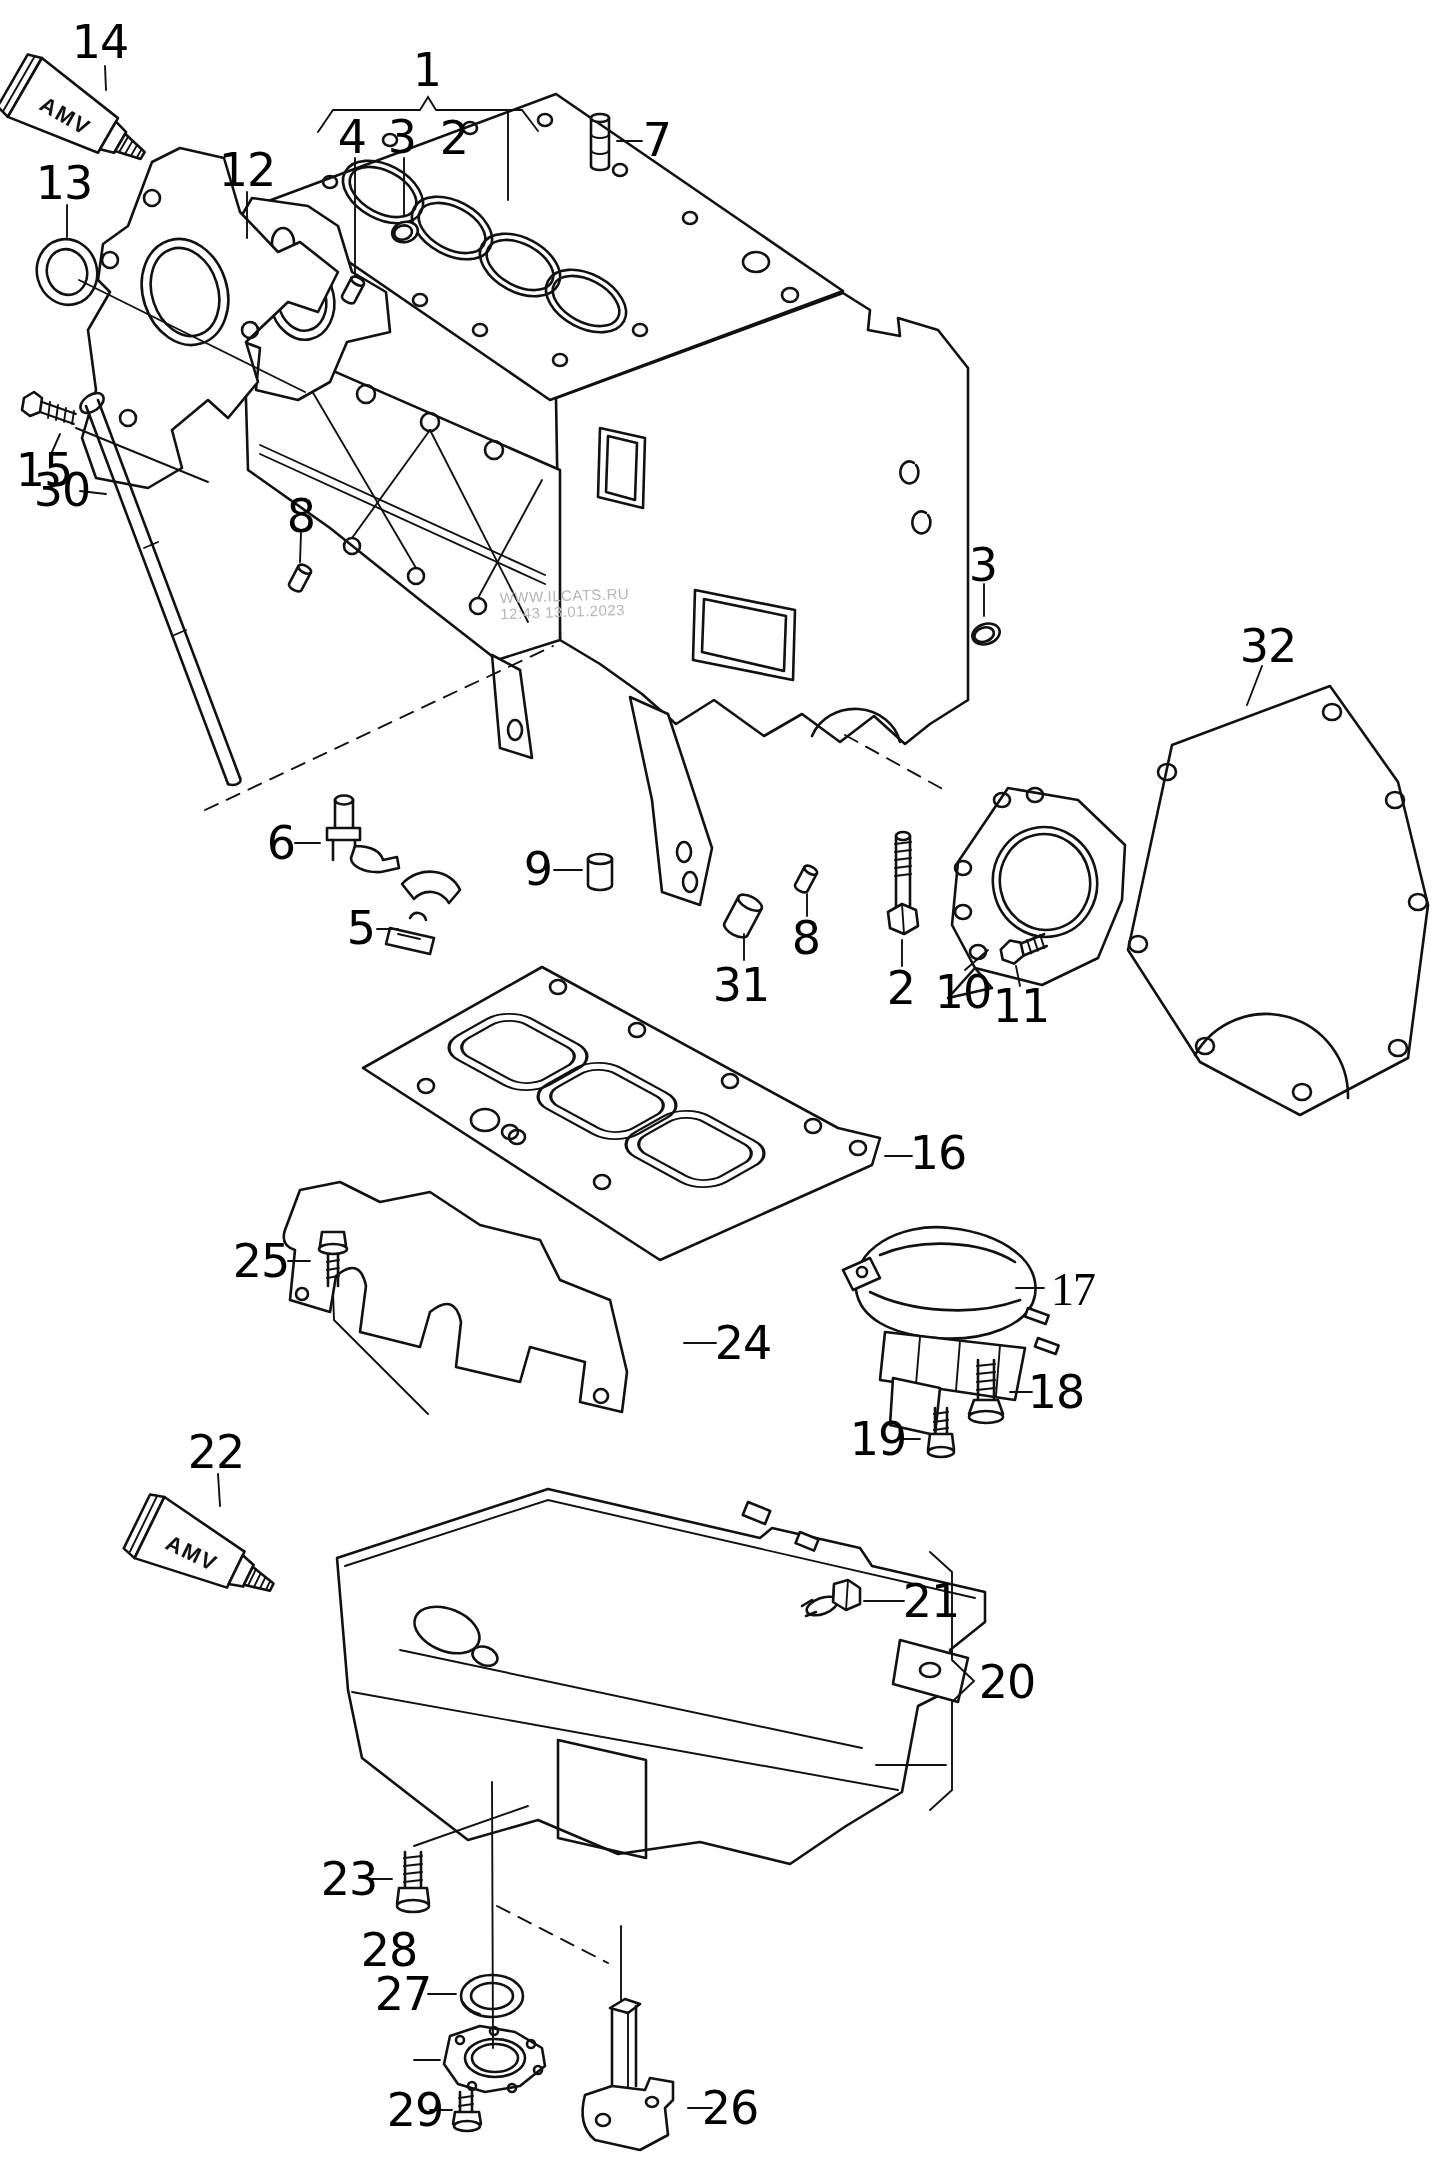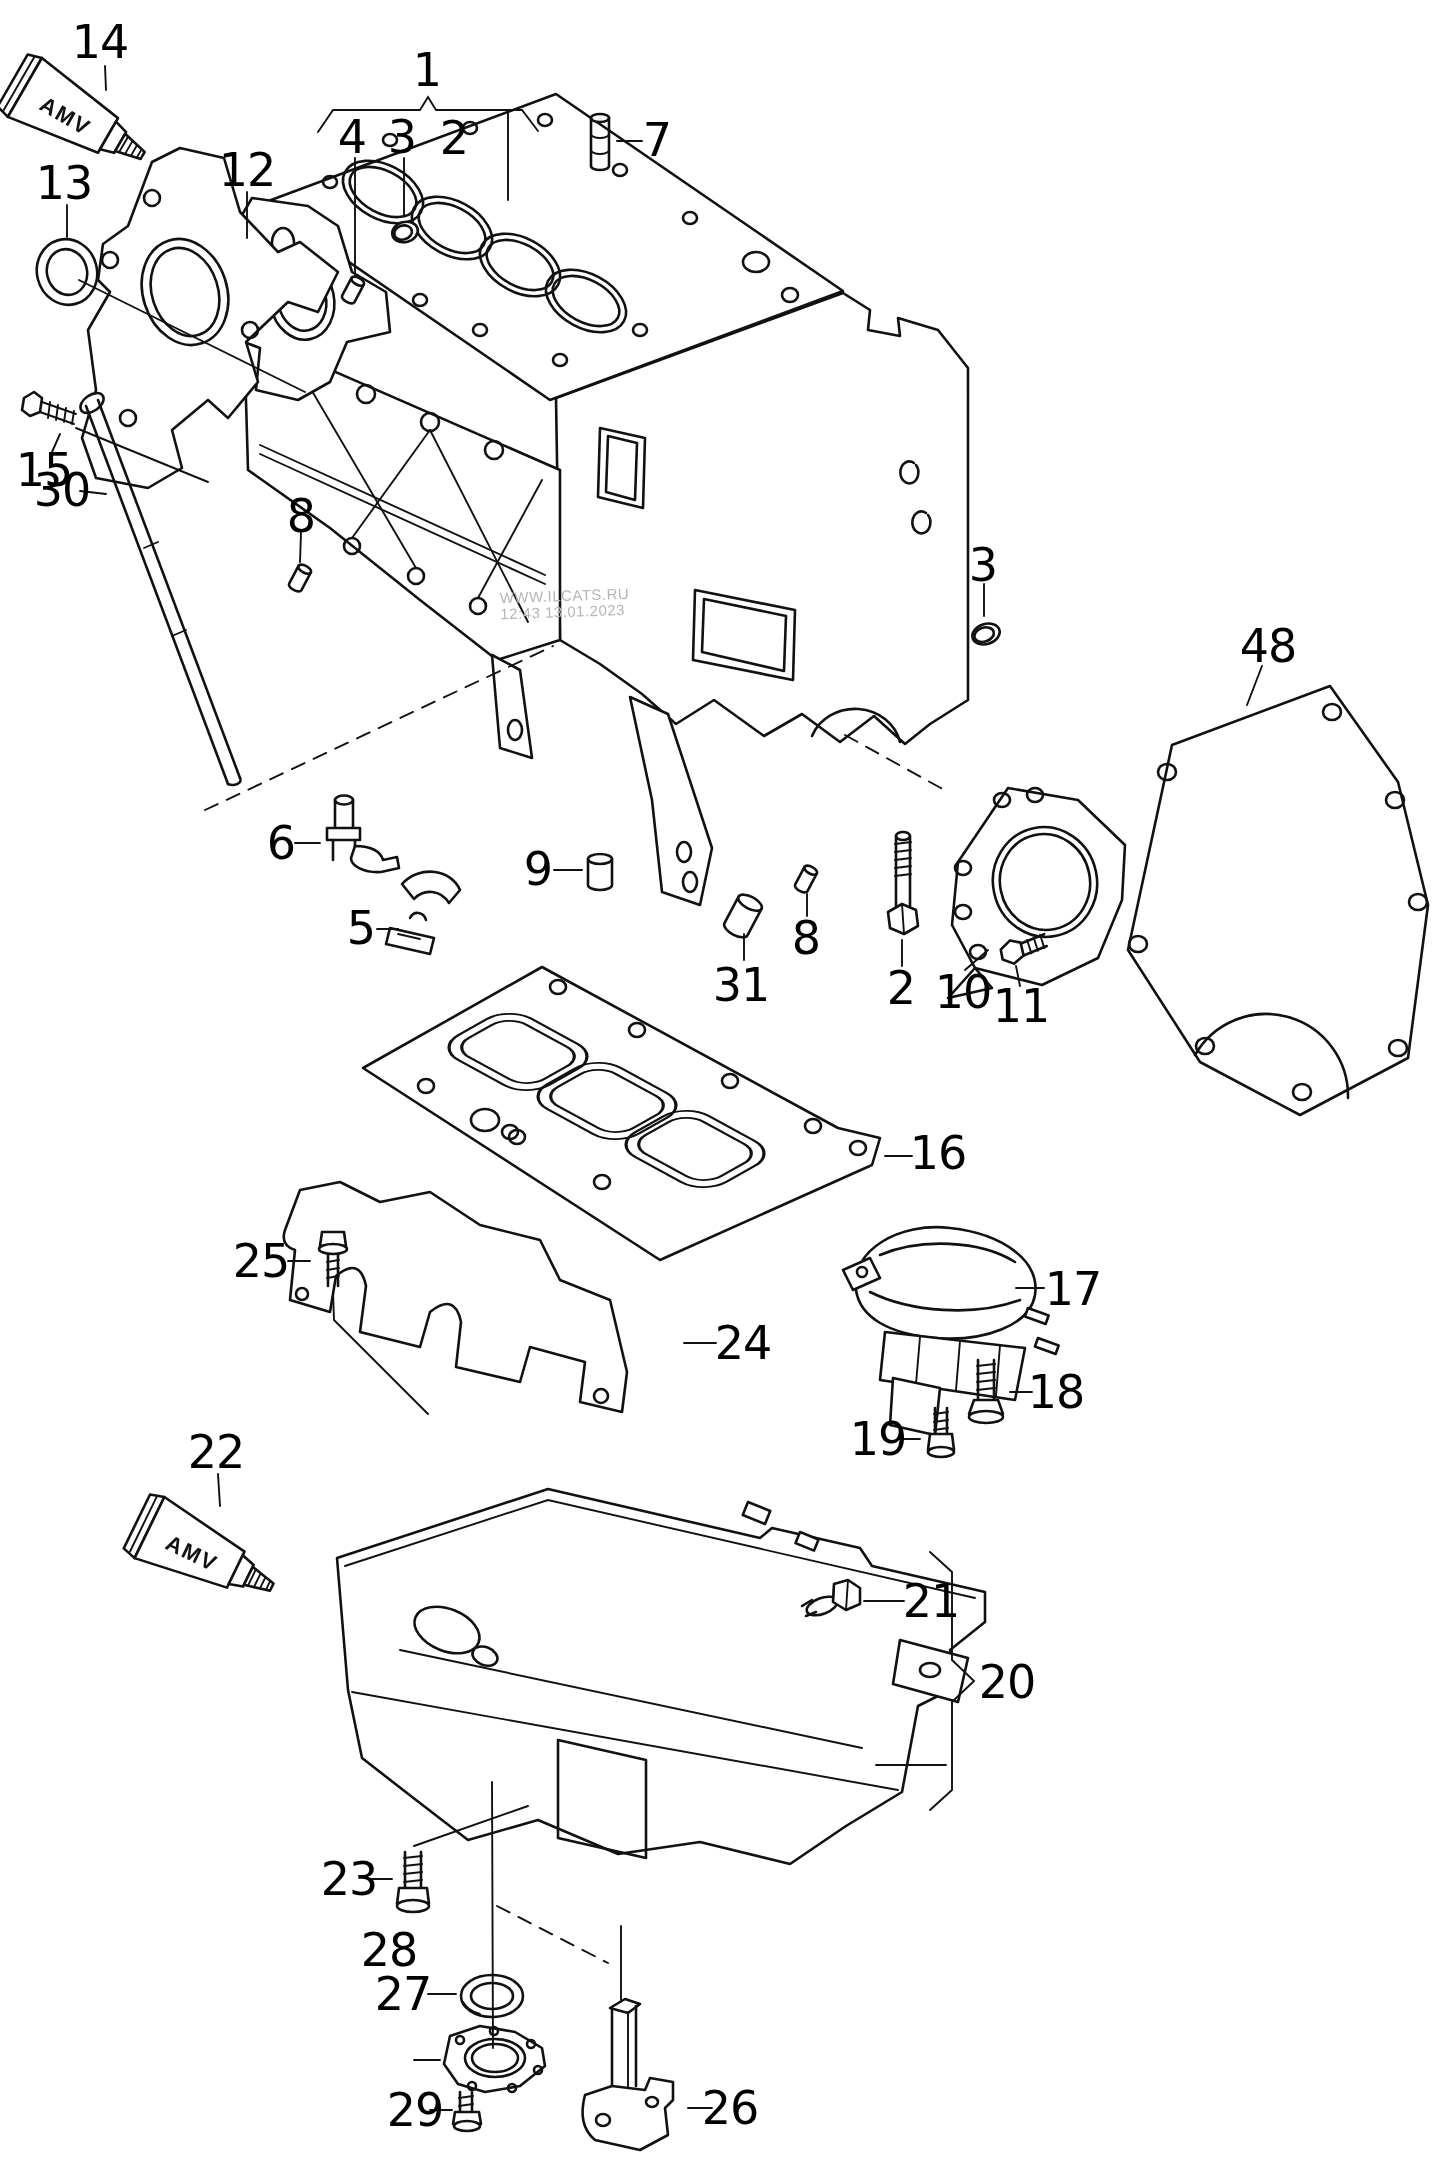--- a/index.html
+++ b/index.html
@@ -481,25 +481,25 @@
       <div class="callout" style="left: 301px; top: 516px;">8</div>
       <div class="callout" style="left: 281px; top: 843px;">6</div>
       <div class="callout" style="left: 361px; top: 928px;">5</div>
       <div class="callout" style="left: 538px; top: 869px;">9</div>
       <div class="callout" style="left: 741px; top: 985px;">31</div>
       <div class="callout" style="left: 806px; top: 938px;">8</div>
       <div class="callout" style="left: 901px; top: 988px;">2</div>
       <div class="callout" style="left: 963px; top: 992px;">10</div>
       <div class="callout" style="left: 1021px; top: 1006px;">11</div>
       <div class="callout" style="left: 983px; top: 565px;">3</div>
-      <div class="callout" style="left: 1268px; top: 646px;">48</div>
+      <div class="callout" style="left: 1268px; top: 646px;">32</div>
       <div class="callout" style="left: 938px; top: 1153px;">16</div>
       <div class="callout" style="left: 261px; top: 1261px;">25</div>
       <div class="callout" style="left: 743px; top: 1343px;">24</div>
-      <div class="callout" style="left: 1073px; top: 1289px;">17</div>
+      <div class="callout" style="left: 1073px; top: 1289px; font-family: Liberation Serif, serif;">17</div>
       <div class="callout" style="left: 1056px; top: 1392px;">18</div>
       <div class="callout" style="left: 878px; top: 1439px;">19</div>
       <div class="callout" style="left: 216px; top: 1452px;">22</div>
       <div class="callout" style="left: 931px; top: 1601px;">21</div>
       <div class="callout" style="left: 1007px; top: 1682px;">20</div>
       <div class="callout" style="left: 349px; top: 1879px;">23</div>
       <div class="callout" style="left: 403px; top: 1994px;">27</div>
       <div class="callout" style="left: 389px; top: 1950px;">28</div>
       <div class="callout" style="left: 406px; top: 2110px; margin-left: 9px;">29</div>
       <div class="callout" style="left: 730px; top: 2108px; text-align: center;">26</div>

